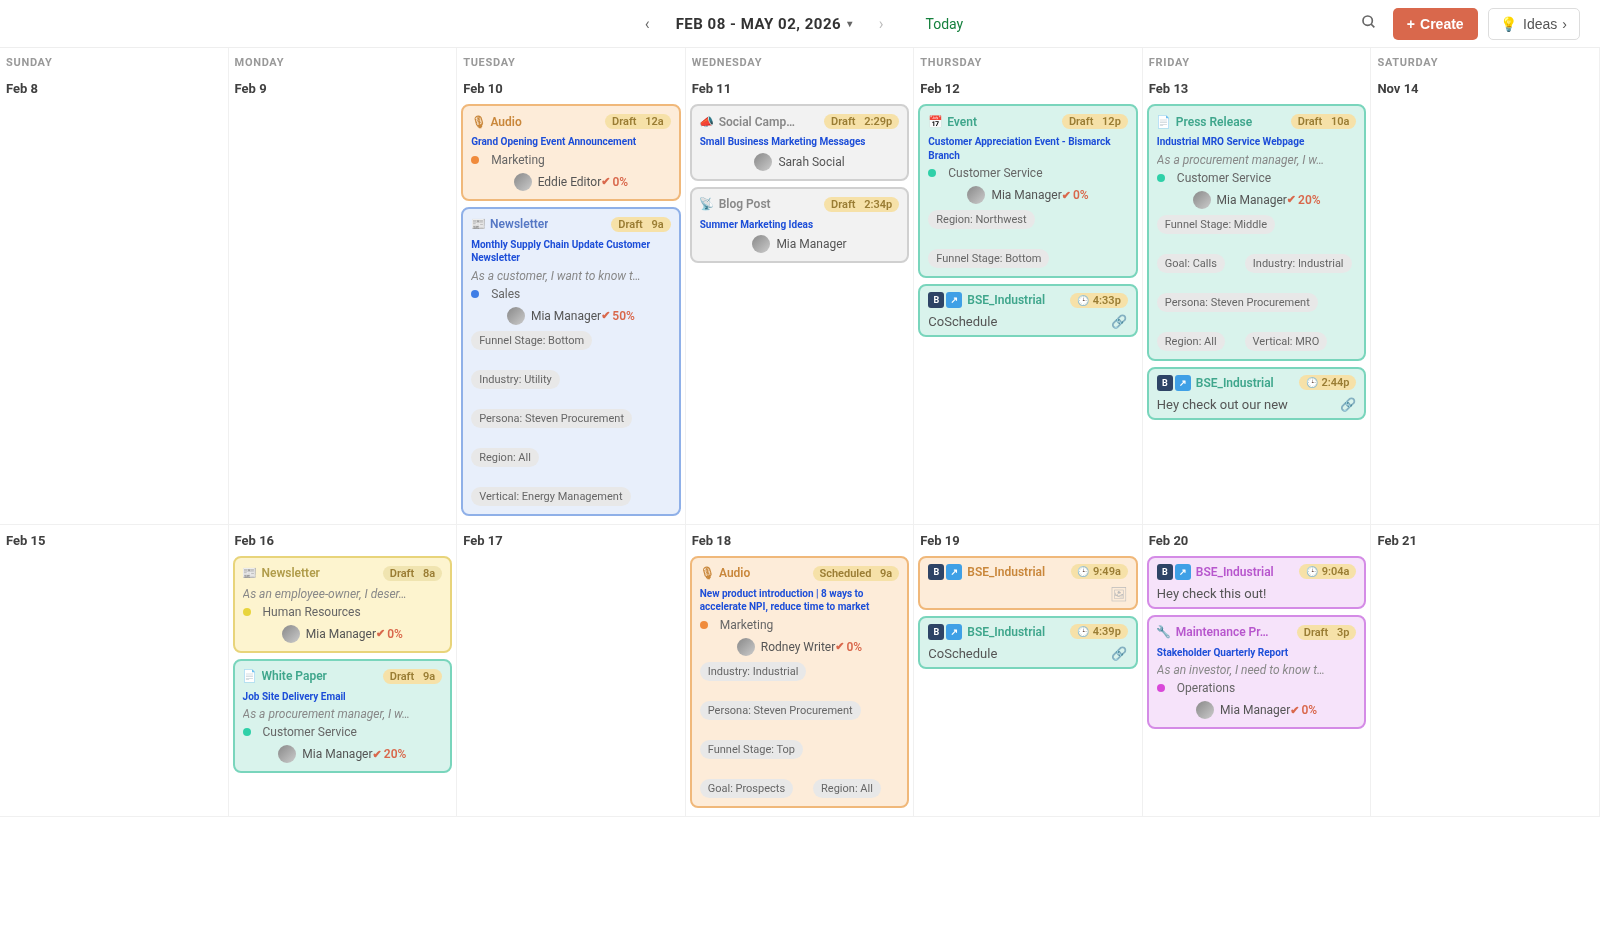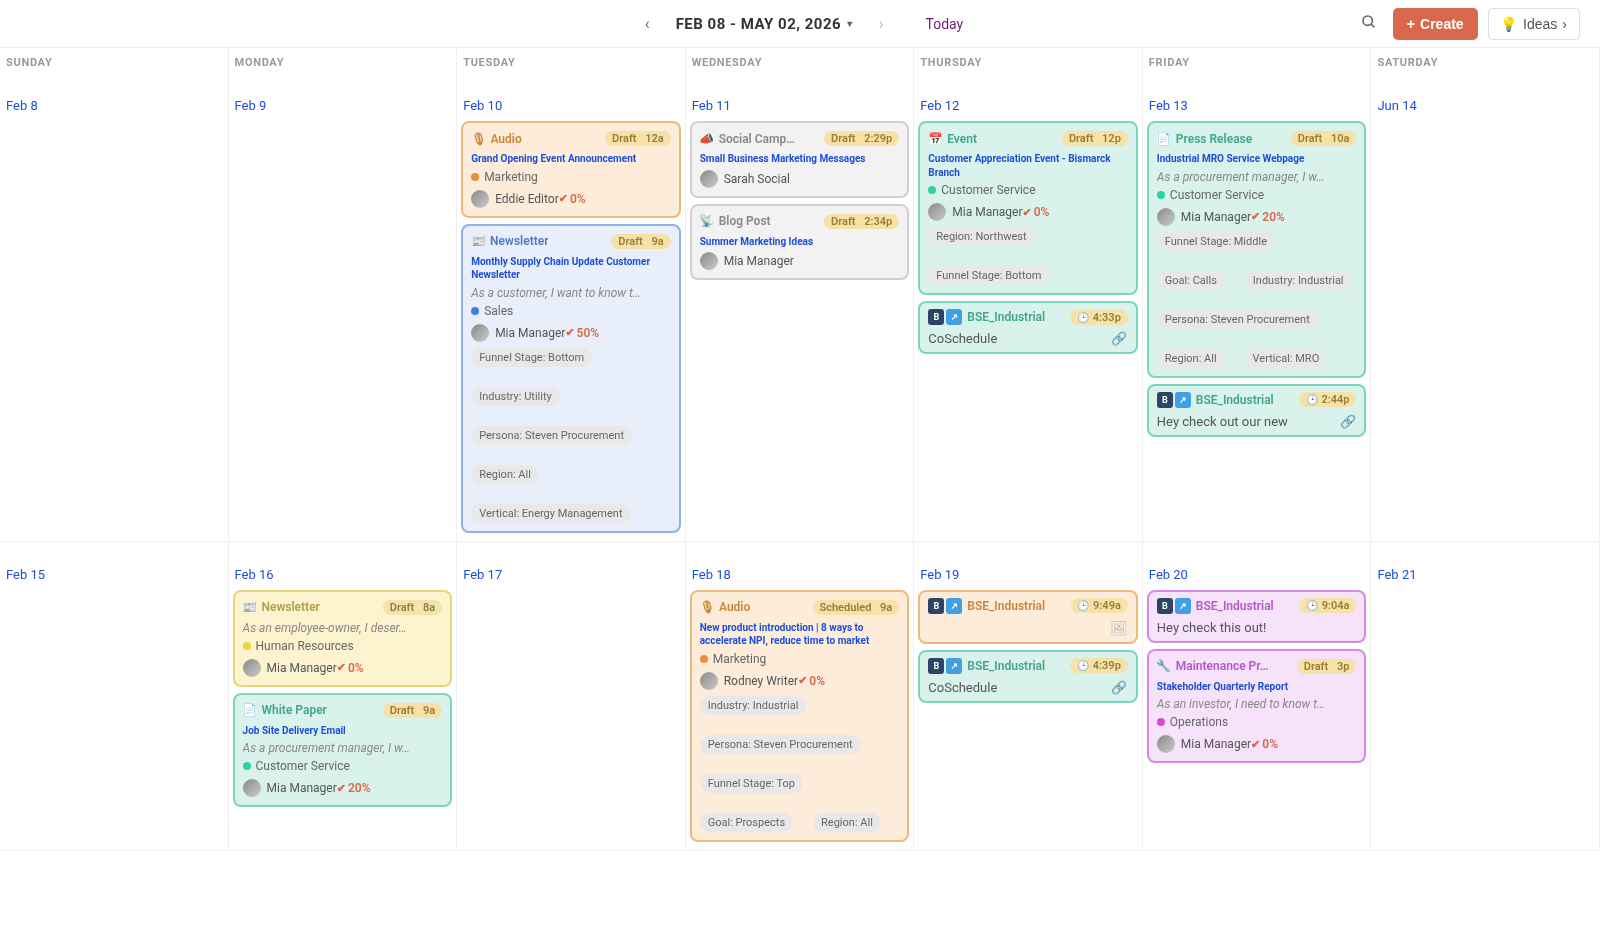--- a/index.html
+++ b/index.html
@@ -5,46 +5,46 @@
 * { margin: 0; padding: 0; box-sizing: border-box; }
 body { font-family: -apple-system, BlinkMacSystemFont, "Segoe UI", Roboto, Helvetica, Arial, sans-serif; font-size: 13px; color: #333; background: #fff; }
 
 
 .header { display: flex; align-items: center; justify-content: center; padding: 10px 20px; border-bottom: 1px solid #eee; position: relative; height: 48px; }
 .header-center { display: flex; align-items: center; gap: 18px; }
 .nav-arrow { color: #bbb; font-size: 16px; cursor: pointer; padding: 4px 8px; }
 .nav-arrow.active { color: #666; }
 .date-range { font-weight: 700; font-size: 15px; color: #333; letter-spacing: 0.5px; display: flex; align-items: center; gap: 6px; cursor: pointer; }
 .caret-down { font-size: 10px; color: #666; }
-.today-link { color: #701a75; font-size: 14px; margin-left: 16px; cursor: pointer; text-align: right; }
+.today-link { color: #15803d; font-size: 14px; margin-left: 16px; cursor: pointer; text-align: right; }
 .header-right { position: absolute; right: 20px; display: flex; align-items: center; gap: 10px; }
 .search-icon { color: #666; font-size: 16px; cursor: pointer; padding: 6px; }
 .create-btn { background: #d9684c; color: #fff; border: none; padding: 8px 14px; border-radius: 5px; font-weight: 600; font-size: 14px; display: flex; align-items: center; gap: 5px; cursor: pointer; }
 .ideas-btn { background: #fff; border: 1px solid #ddd; padding: 7px 12px; border-radius: 5px; font-size: 14px; color: #555; display: flex; align-items: center; gap: 5px; cursor: pointer; }
 
 
 .calendar { width: 100%; }
 .weekday-row, .week-row { display: grid; grid-template-columns: repeat(7, 1fr); }
 .weekday-cell { padding: 8px 6px 4px; font-size: 11px; font-weight: 700; color: #999; letter-spacing: 0.7px; text-transform: uppercase; border-right: 1px solid #f0f0f0; }
 .day-cell { border-right: 1px solid #f0f0f0; border-bottom: 1px solid #f0f0f0; padding: 4px 4px 8px; min-height: 160px; }
-.day-number { font-size: 13px; color: #1d4ed8; padding: 4px 2px 8px; font-weight: 400; margin-top: 17px; }
+.day-number { font-size: 13px; color: #404040; padding: 4px 2px 8px; font-weight: 700; }
 
 
 .card-stack { display: flex; flex-direction: column; gap: 6px; }
 .card { border-radius: 8px; padding: 8px 8px 8px; border: 2px solid transparent; position: relative; }
 
 .card-header { display: flex; align-items: center; justify-content: space-between; margin-bottom: 6px; gap: 4px; }
 .card-type { display: flex; align-items: center; gap: 4px; font-size: 12px; font-weight: 600; }
 .card-type-text { white-space: nowrap; overflow: hidden; text-overflow: ellipsis; }
 .status-pill { border-radius: 10px; padding: 1px 7px; font-size: 11px; font-weight: 600; display: flex; align-items: center; gap: 3px; white-space: nowrap; }
 .card-title { font-weight: 700; font-size: 10px; line-height: 1.35; color: #1d4ed8; margin-bottom: 4px; }
 .card-desc { font-style: italic; font-size: 12px; color: #888; margin-bottom: 4px; white-space: nowrap; overflow: hidden; text-overflow: ellipsis; }
-.card-category { display: flex; align-items: center; gap: 5px; font-size: 12px; color: #666; margin-bottom: 6px; }
+.card-category { display: flex; align-items: center; gap: 12px; font-size: 12px; color: #666; margin-bottom: 6px; }
 .dot { width: 8px; height: 8px; border-radius: 50%; display: inline-block; }
-.card-assignee-row { display: flex; align-items: center; justify-content: flex-start; margin-top: 4px; }
+.card-assignee-row { display: flex; align-items: center; justify-content: center; margin-top: 4px; }
 .assignee { display: flex; align-items: center; gap: 6px; font-size: 12px; color: #555; }
 .avatar { width: 18px; height: 18px; border-radius: 50%; background: linear-gradient(135deg,#888,#ccc); display: inline-block; }
 .progress { font-size: 12px; font-weight: 600; display: flex; align-items: center; gap: 2px; }
 .progress .check { font-size: 11px; }
 .tags { display: flex; flex-wrap: wrap; gap: 20px; margin-top: 6px; }
 .tag { background: #e8e8e8; color: #666; font-size: 11px; padding: 3px 8px; border-radius: 10px; }
 
 
 .card.orange { background: #fdecd9; border-color: #f0b87a; }
 .card.orange .card-type { color: #c9873b; }
@@ -351,21 +351,21 @@
         </div>
         <div class="sc-body">
               <span>Hey check out our new</span>
               <span class="sc-link-icon">🔗</span>
             </div>
       </div>
     </div>
   </div>
 
   <div class="day-cell">
-        <div class="day-number">Jun 14</div>
+        <div class="day-number">Nov 14</div>
       </div>
 </div>
 
 <div class="week-row">
   <div class="day-cell">
         <div class="day-number">Feb 15</div>
       </div>
 
   <div class="day-cell">
     <div class="day-number">Feb 16</div>

